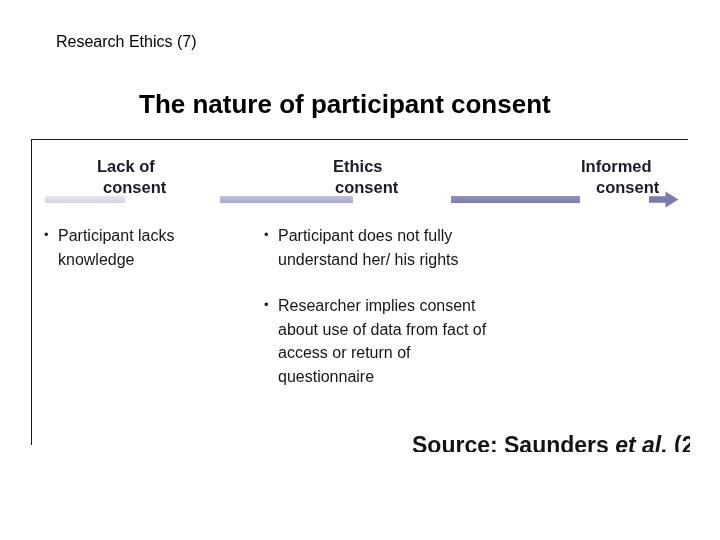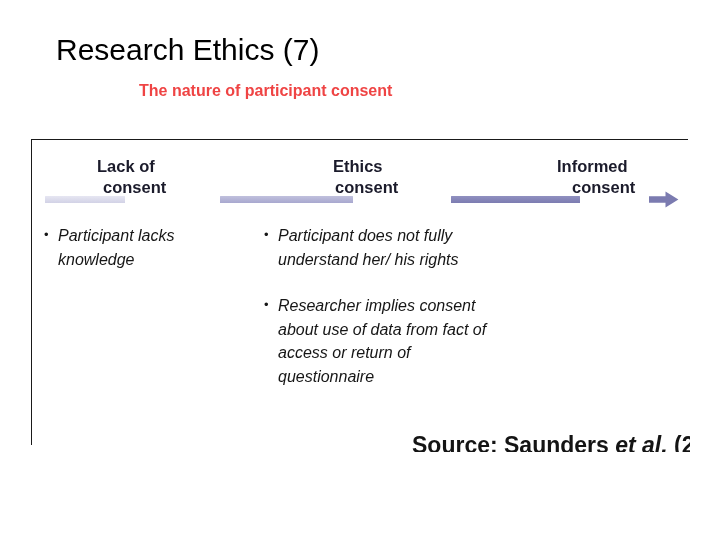--- a/index.html
+++ b/index.html
@@ -13,33 +13,33 @@
     font-family: "Liberation Sans", sans-serif;
     overflow: hidden;
     position: relative;
   }
 
   
   #slide-title {
     position: absolute;
     left: 56px;
     top: 33px;
-    font-size: 30px;
+    font-size: 16px;
     font-weight: 400;
     color: #000000;
     letter-spacing: 0px;
     white-space: nowrap;
   }
   #slide-subtitle {
     position: absolute;
     left: 139px;
-    top: 82px;
-    font-size: 16px;
+    top: 89px;
+    font-size: 26px;
     font-weight: bold;
-    color: #ef4444;
+    color: #000000;
     white-space: nowrap;
   }
 
   
   #diagram-frame {
     position: absolute;
     left: 31px;
     top: 139px;
     width: 657px;
     height: 306px;
@@ -78,41 +78,40 @@
   .stage-header {
     position: absolute;
     font-size: 16.5px;
     font-weight: bold;
     line-height: 21px;
     color: #1b1b2b;
     white-space: nowrap;
   }
   #stage-header-0 { left: 65px;  top: 16px; }
   #stage-header-1 { left: 301px; top: 16px; }
-  #stage-header-2 { left: 525px; top: 16px; }
+  #stage-header-2 { left: 549px; top: 16px; }
   .stage-header .line-2 { display: block; }
   #stage-header-0 .line-2 { padding-left: 6px; }
   #stage-header-1 .line-2 { padding-left: 2px; }
   #stage-header-2 .line-2 { padding-left: 15px; }
 
   
   .bullet-column {
     position: absolute;
     top: 84px;
   }
   #bullet-column-0 { left: 12px;  width: 205px; }
   #bullet-column-1 { left: 232px; width: 228px; }
   #bullet-column-2 { left: 472px; width: 175px; }
 
   .bullet-item {
     position: relative;
     padding-left: 14px;
     margin-bottom: 23px;
     font-size: 16px;
-    font-style: italic;
     line-height: 23.5px;
     color: #161616;
   }
   .bullet-item:before {
     content: "\2022";
     position: absolute;
     left: 0px;
     top: -1px;
     font-style: normal;
     font-size: 13px;

